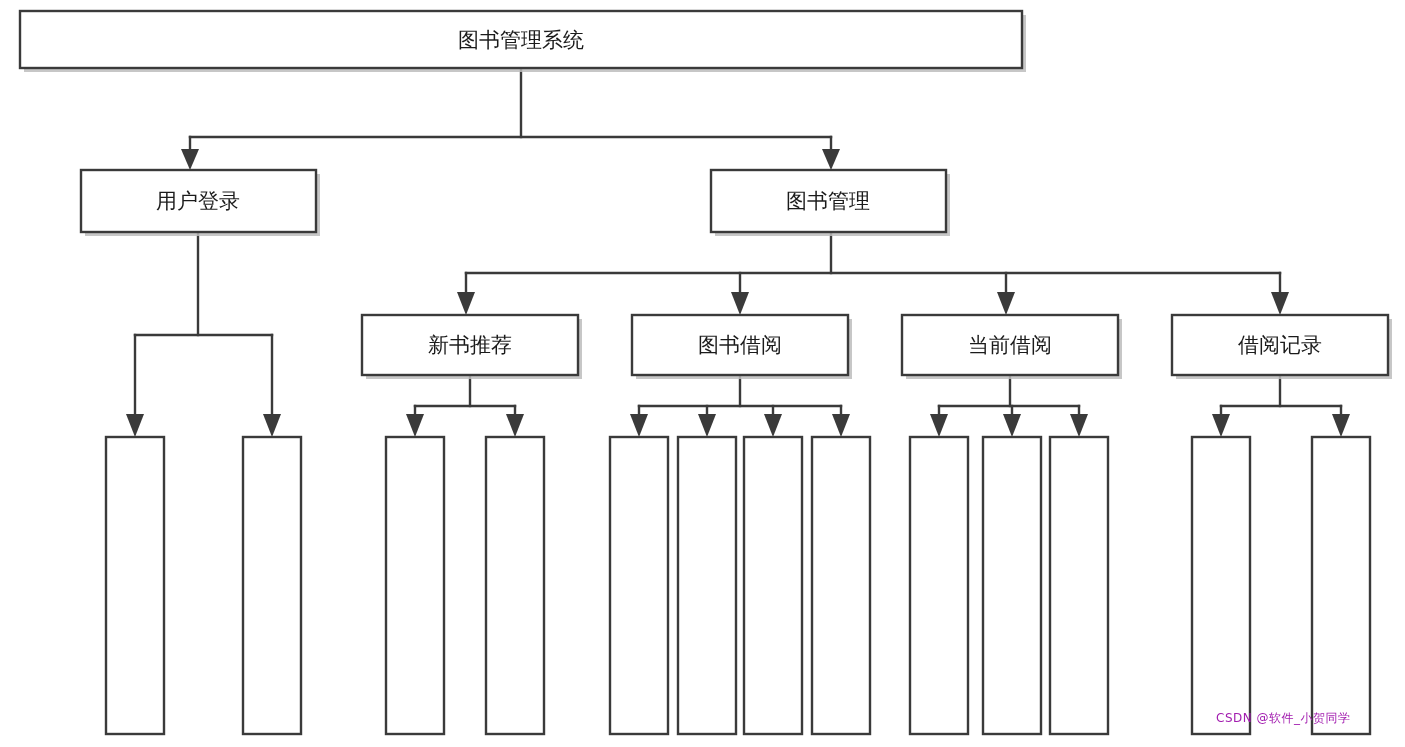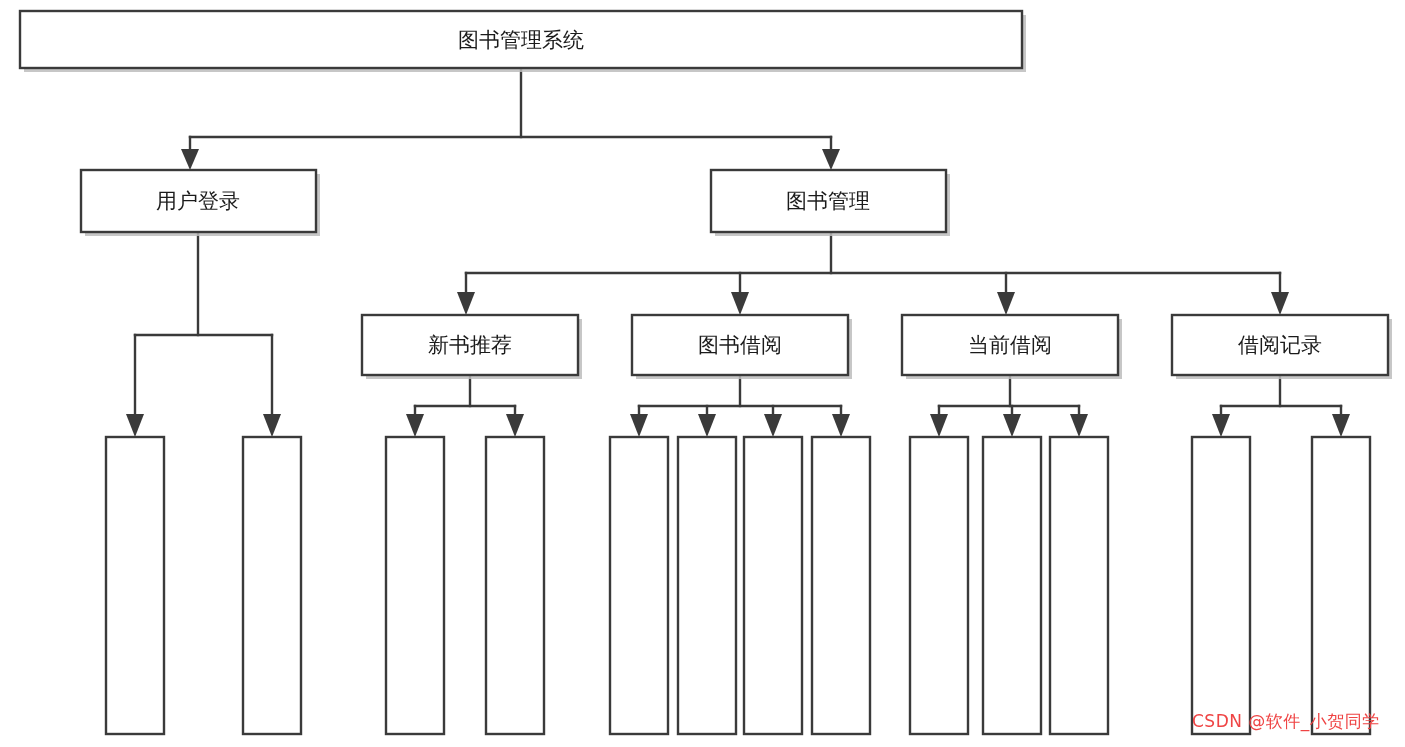--- a/index.html
+++ b/index.html
@@ -57,25 +57,26 @@
   .leaf-cell {
     position: absolute;
     display: flex;
     align-items: center;
     justify-content: center;
     box-sizing: border-box;
   }
   .watermark {
     position: absolute;
     font-family: "DejaVu Sans", "Liberation Sans", sans-serif;
-    font-size: 17px;
-    color: #ef4444;
+    font-size: 12px;
+    color: #a21caf;
     letter-spacing: 0.5px;
     white-space: nowrap;
     user-select: none;
+    padding-left: 24px;
   }
 </style>
 </head>
 <body>
 
 <div id="diagram-root">
 
   <svg class="diagram-canvas" viewBox="0 0 1405 747">
 
     <g>

